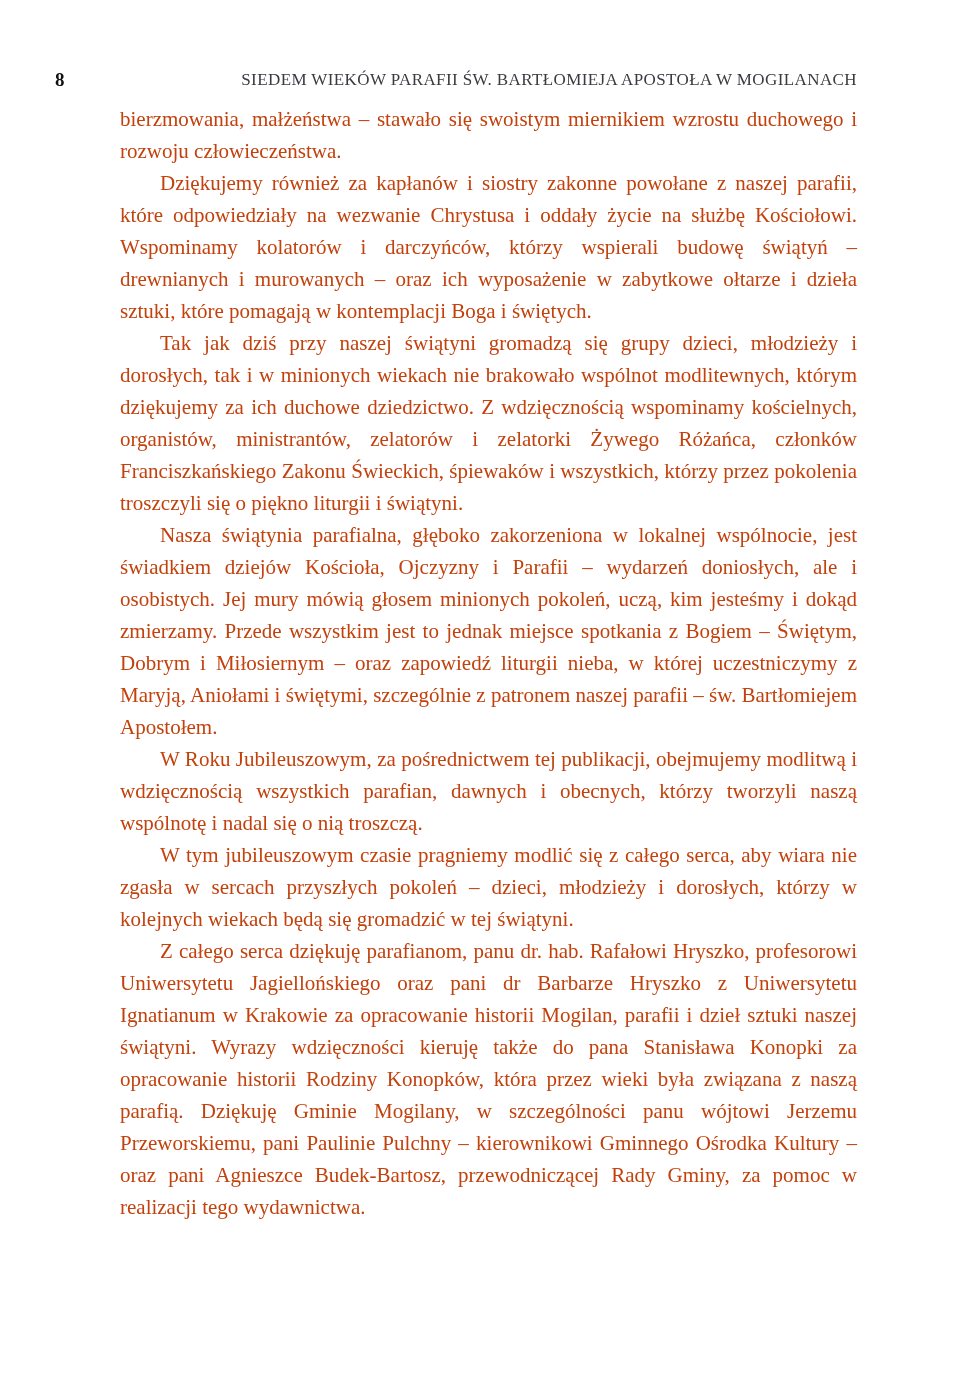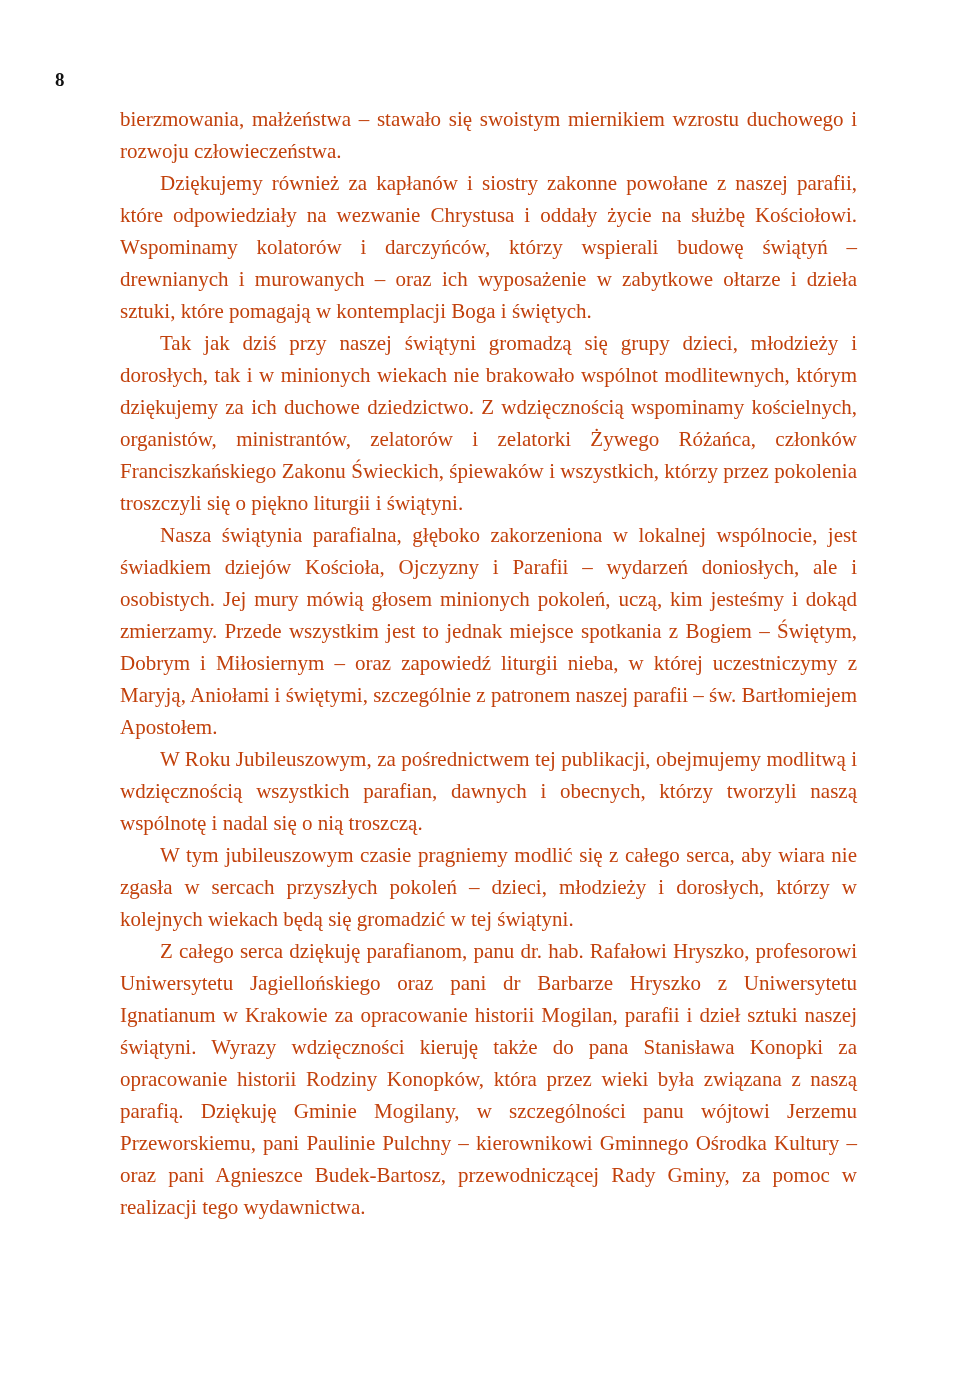--- a/index.html
+++ b/index.html
@@ -60,20 +60,21 @@
     text-indent: 0;
   }
 </style>
 </head>
 <body>
 
 <div class="page">
 
   <header class="page-header">
     <span class="page-number">8</span>
+    <span class="running-header">SIEDEM WIEKÓW PARAFII ŚW. BARTŁOMIEJA APOSTOŁA W MOGILANACH</span>
   </header>
 
   <main class="body-text">
     <p class="para first">bierzmowania, małżeństwa – stawało się swoistym miernikiem wzrostu duchowego i rozwoju człowieczeństwa.</p>
     <p class="para">Dziękujemy również za kapłanów i siostry zakonne powołane z naszej parafii, które odpowiedziały na wezwanie Chrystusa i oddały życie na służbę Kościołowi. Wspominamy kolatorów i darczyńców, którzy wspierali budowę świątyń – drewnianych i murowanych – oraz ich wyposażenie w zabytkowe ołtarze i dzieła sztuki, które pomagają w kontemplacji Boga i świętych.</p>
     <p class="para">Tak jak dziś przy naszej świątyni gromadzą się grupy dzieci, młodzieży i dorosłych, tak i w minionych wiekach nie brakowało wspólnot modlitewnych, którym dziękujemy za ich duchowe dziedzictwo. Z wdzięcznością wspominamy kościelnych, organistów, ministrantów, zelatorów i zelatorki Żywego Różańca, członków Franciszkańskiego Zakonu Świeckich, śpiewaków i wszystkich, którzy przez pokolenia troszczyli się o piękno liturgii i świątyni.</p>
     <p class="para">Nasza świątynia parafialna, głęboko zakorzeniona w lokalnej wspólnocie, jest świadkiem dziejów Kościoła, Ojczyzny i Parafii – wydarzeń doniosłych, ale i osobistych. Jej mury mówią głosem minionych pokoleń, uczą, kim jesteśmy i dokąd zmierzamy. Przede wszystkim jest to jednak miejsce spotkania z Bogiem – Świętym, Dobrym i Miłosiernym – oraz zapowiedź liturgii nieba, w której uczestniczymy z Maryją, Aniołami i świętymi, szczególnie z patronem naszej parafii – św. Bartłomiejem Apostołem.</p>
     <p class="para">W Roku Jubileuszowym, za pośrednictwem tej publikacji, obejmujemy modlitwą i wdzięcznością wszystkich parafian, dawnych i obecnych, którzy tworzyli naszą wspólnotę i nadal się o nią troszczą.</p>
     <p class="para">W tym jubileuszowym czasie pragniemy modlić się z całego serca, aby wiara nie zgasła w sercach przyszłych pokoleń – dzieci, młodzieży i dorosłych, którzy w kolejnych wiekach będą się gromadzić w tej świątyni.</p>
     <p class="para">Z całego serca dziękuję parafianom, panu dr. hab. Rafałowi Hryszko, profesorowi Uniwersytetu Jagiellońskiego oraz pani dr Barbarze Hryszko z Uniwersytetu Ignatianum w Krakowie za opracowanie historii Mogilan, parafii i dzieł sztuki naszej świątyni. Wyrazy wdzięczności kieruję także do pana Stanisława Konopki za opracowanie historii Rodziny Konopków, która przez wieki była związana z naszą parafią. Dziękuję Gminie Mogilany, w szczególności panu wójtowi Jerzemu Przeworskiemu, pani Paulinie Pulchny – kierownikowi Gminnego Ośrodka Kultury – oraz pani Agnieszce Budek-Bartosz, przewodniczącej Rady Gminy, za pomoc w realizacji tego wydawnictwa.</p>

